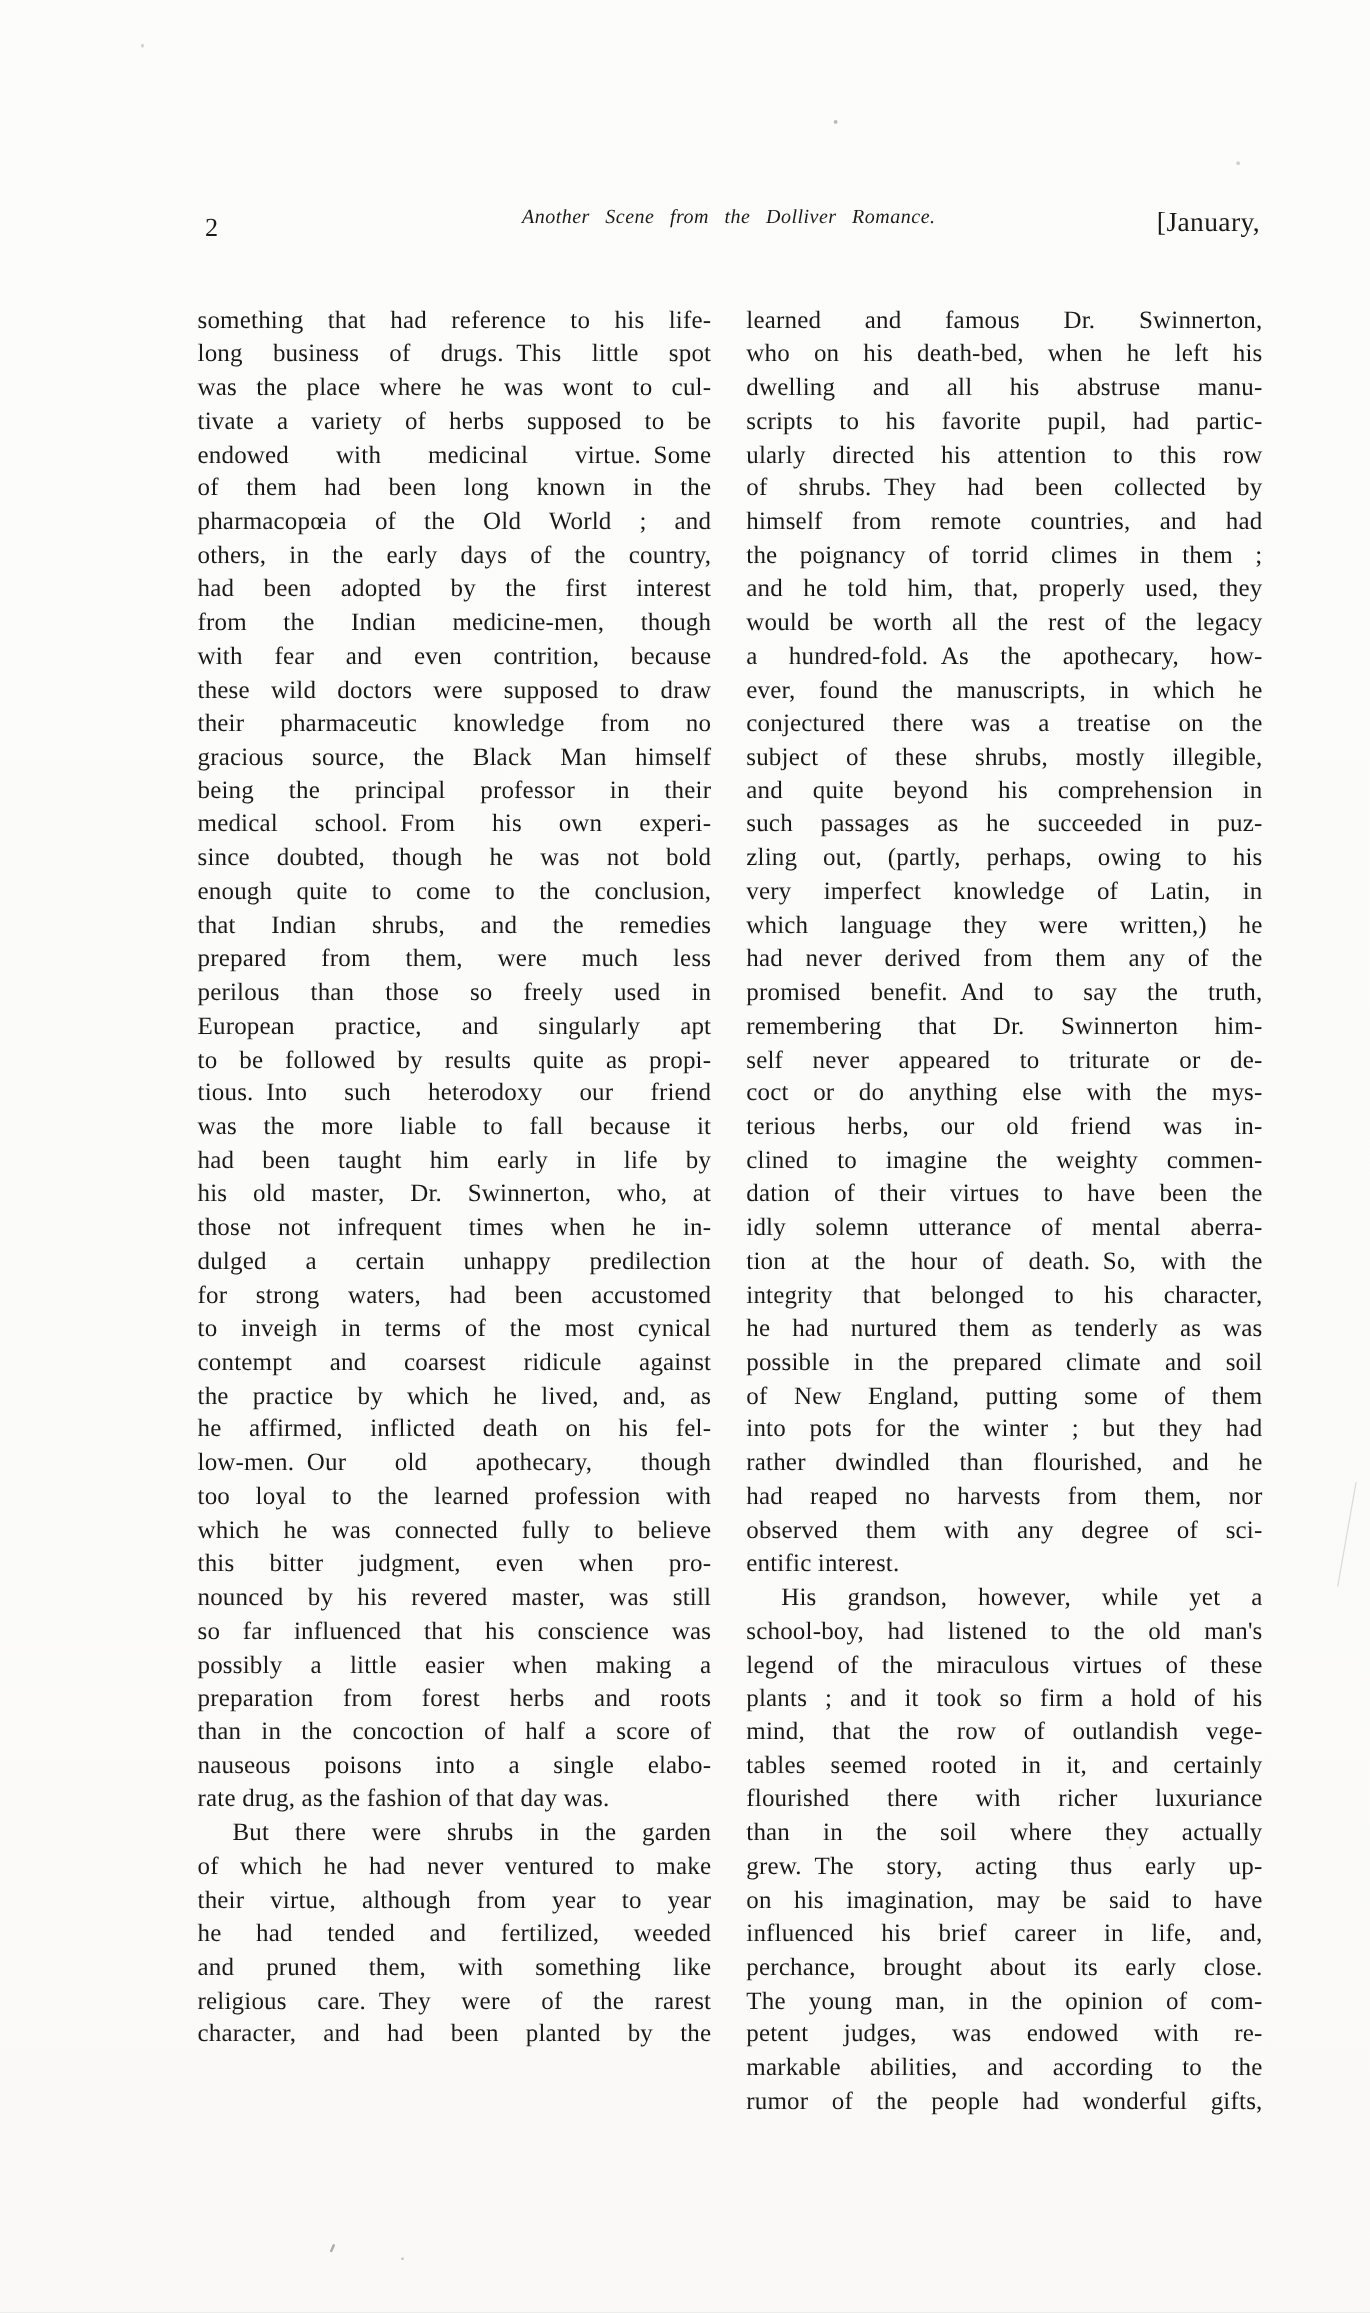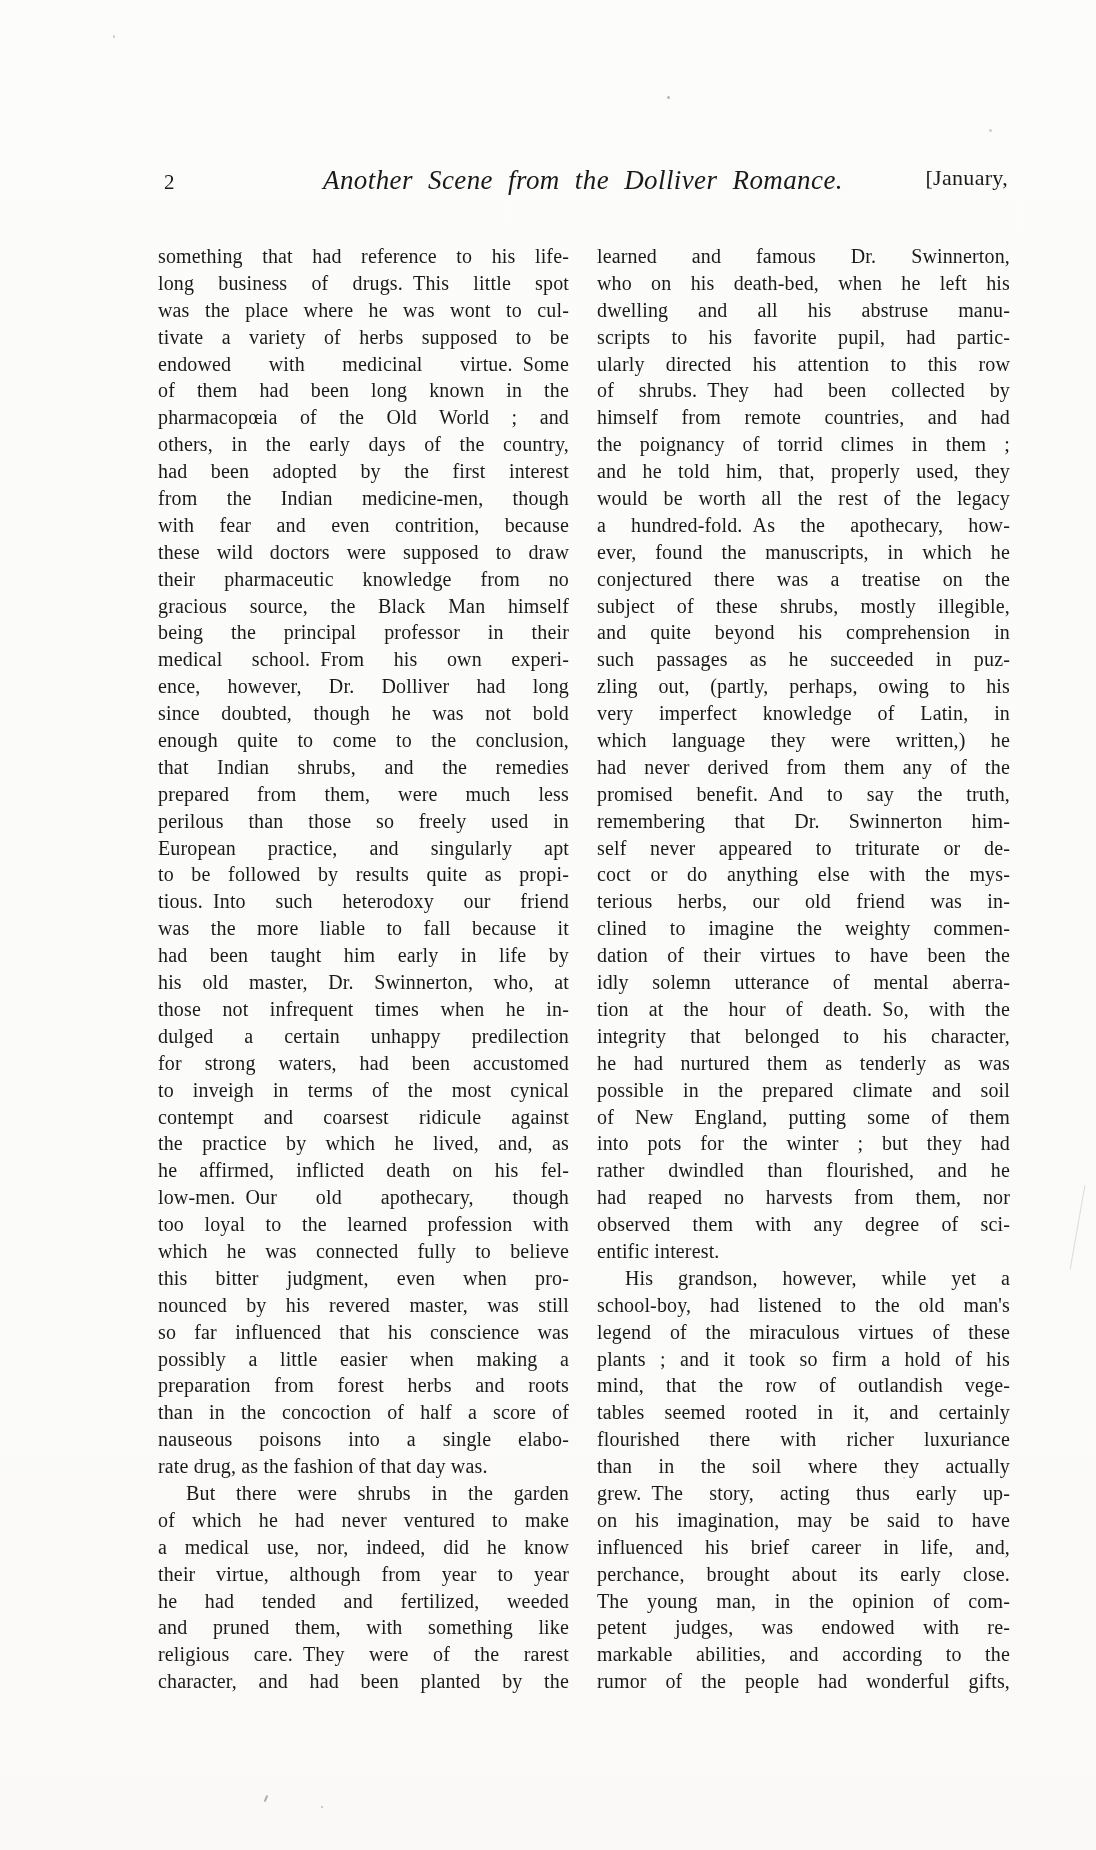--- a/index.html
+++ b/index.html
@@ -27,21 +27,21 @@
     font-size: 21px;
     letter-spacing: 0.5px;
   }
   .title {
     position: absolute;
     left: 0;
     right: 0;
     top: 2px;
     text-align: center;
     font-style: italic;
-    font-size: 27px;
+    font-size: 16px;
     word-spacing: 8px;
     letter-spacing: 0.4px;
     white-space: nowrap;
   }
   .issue {
     position: absolute;
     right: 0;
     top: 2px;
     font-size: 22px;
     letter-spacing: 0.3px;
@@ -102,21 +102,20 @@
           <div class="line">pharmacopœia of the Old World ; and</div>
           <div class="line">others, in the early days of the country,</div>
           <div class="line">had been adopted by the first interest</div>
           <div class="line">from the Indian medicine-men, though</div>
           <div class="line">with fear and even contrition, because</div>
           <div class="line">these wild doctors were supposed to draw</div>
           <div class="line">their pharmaceutic knowledge from no</div>
           <div class="line">gracious source, the Black Man himself</div>
           <div class="line">being the principal professor in their</div>
           <div class="line">medical school. From his own experi-</div>
-          <div class="line">ence, however, Dr. Dolliver had long</div>
           <div class="line">since doubted, though he was not bold</div>
           <div class="line">enough quite to come to the conclusion,</div>
           <div class="line">that Indian shrubs, and the remedies</div>
           <div class="line">prepared from them, were much less</div>
           <div class="line">perilous than those so freely used in</div>
           <div class="line">European practice, and singularly apt</div>
           <div class="line">to be followed by results quite as propi-</div>
           <div class="line">tious. Into such heterodoxy our friend</div>
           <div class="line">was the more liable to fall because it</div>
           <div class="line">had been taught him early in life by</div>
@@ -136,21 +135,20 @@
           <div class="line">so far influenced that his conscience was</div>
           <div class="line">possibly a little easier when making a</div>
           <div class="line">preparation from forest herbs and roots</div>
           <div class="line">than in the concoction of half a score of</div>
           <div class="line">nauseous poisons into a single elabo-</div>
           <div class="line flush">rate drug, as the fashion of that day was.</div>
         </div>
         <div class="paragraph">
           <div class="line indent">But there were shrubs in the garden</div>
           <div class="line">of which he had never ventured to make</div>
-          <div class="line">a medical use, nor, indeed, did he know</div>
           <div class="line">their virtue, although from year to year</div>
           <div class="line">he had tended and fertilized, weeded</div>
           <div class="line">and pruned them, with something like</div>
           <div class="line">religious care. They were of the rarest</div>
           <div class="line">character, and had been planted by the</div>
         </div>
       </section>
     <section class="column right">
         <div class="paragraph">
           <div class="line">learned and famous Dr. Swinnerton,</div>

